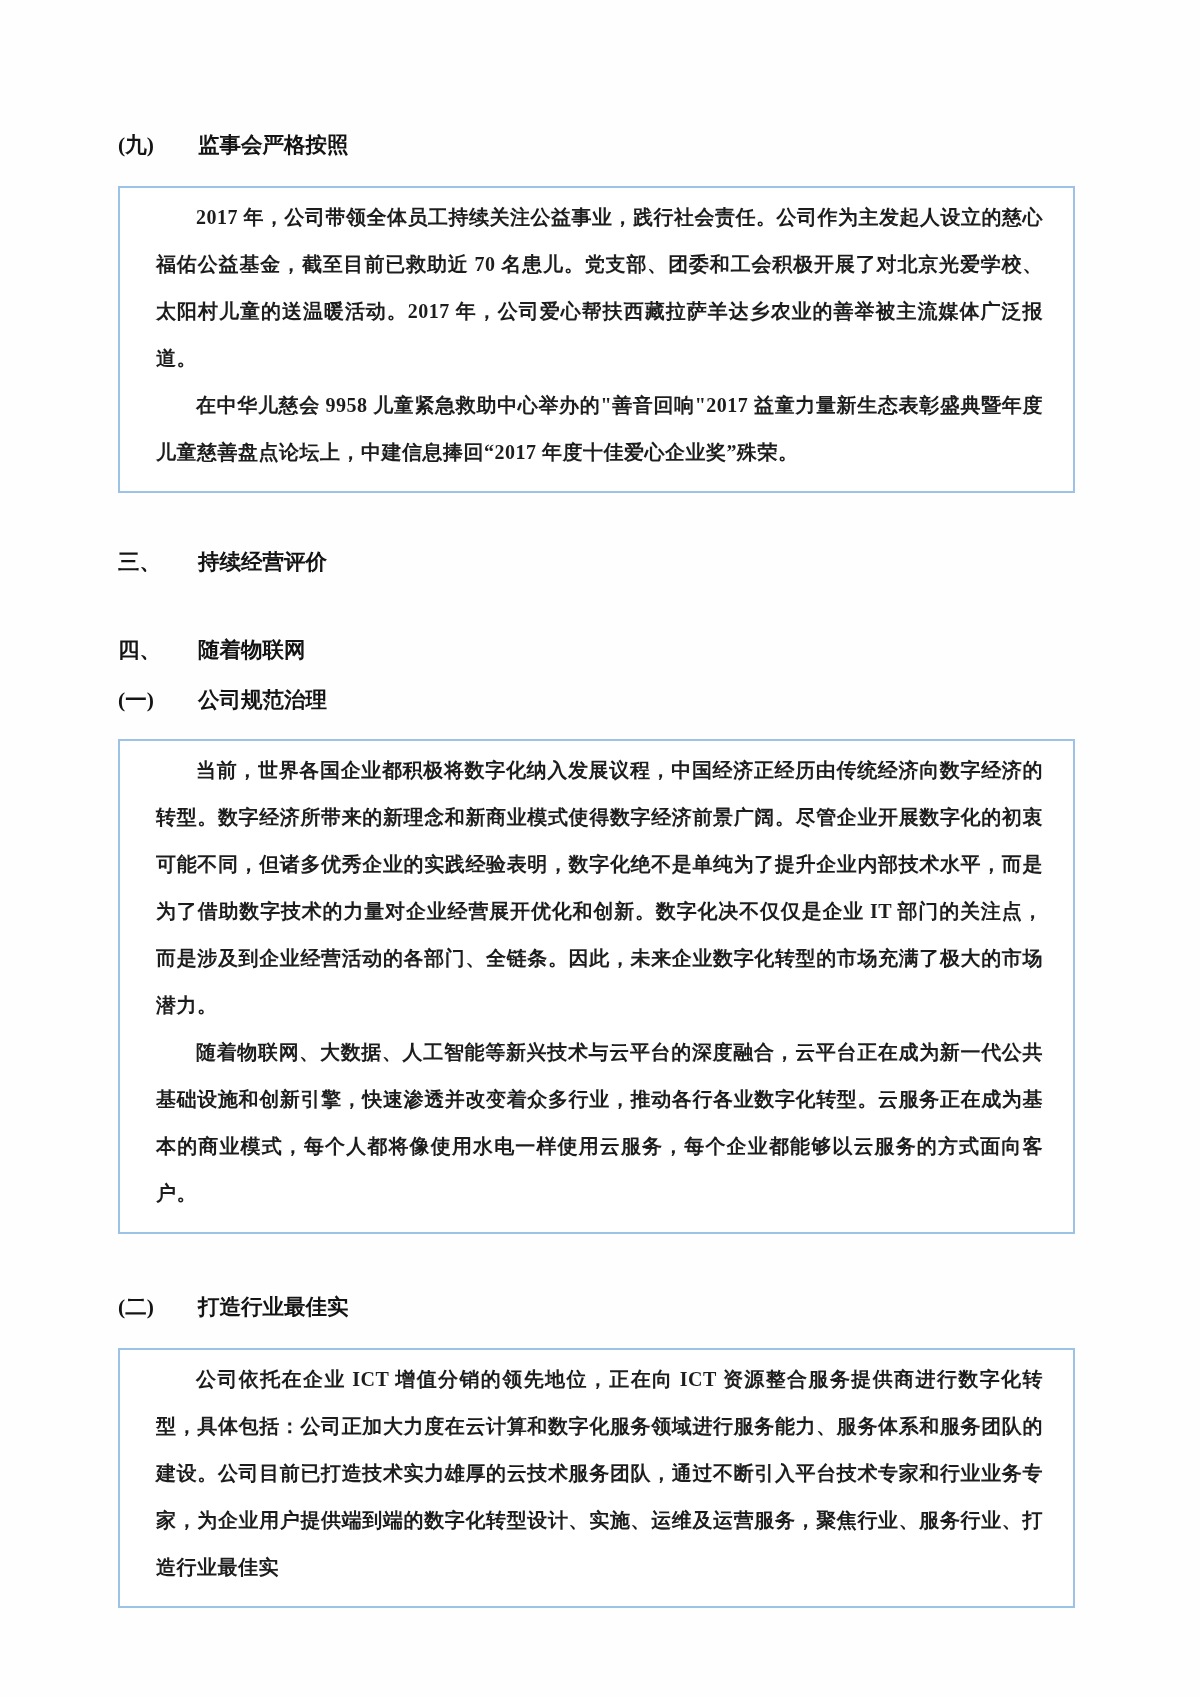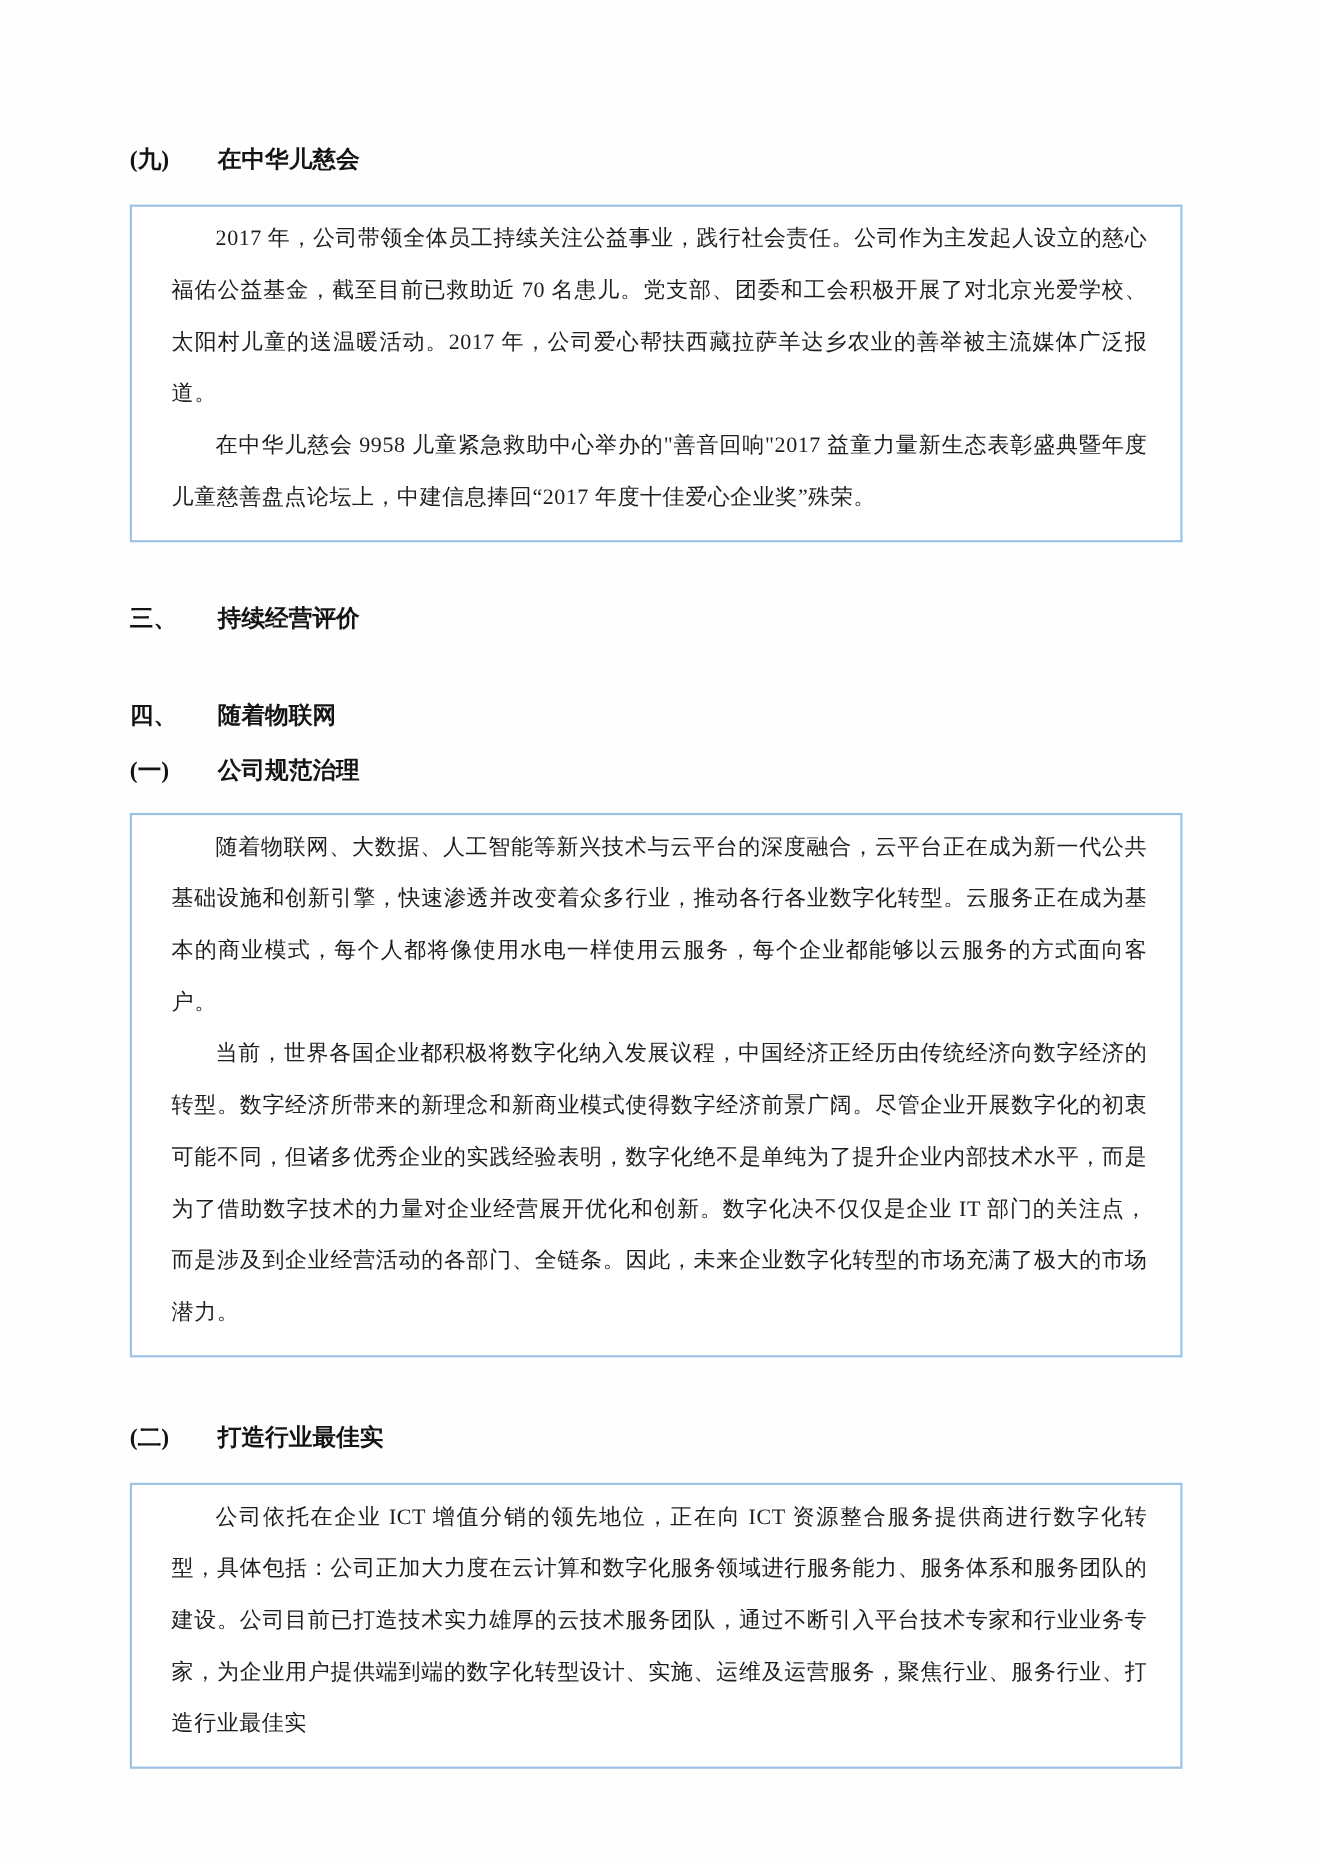--- a/index.html
+++ b/index.html
@@ -30,38 +30,39 @@
   }
   .h-top { margin: 0 0 26px 0; }      
   .mt-56 { margin-top: 56px; }
   .mt-60 { margin-top: 60px; }
   .mb-22 { margin-bottom: 22px; }
   .mb-24 { margin-bottom: 24px; }
   .textbox {
     border: 2px solid #9cc2e5;
     background: #ffffff;
     padding: 6px 30px 15px 36px;
+    font-weight: bold;
   }
   .textbox p {
     margin: 0;
     font-size: 20px;
     line-height: 47px;
     text-align: justify;
     text-indent: 2em;
     letter-spacing: 0.5px;
   }
 </style>
 </head>
 <body>
 
 <div class="page">
 
   <div class="heading h-top">
     <span class="h-num">(九)</span>
-    <span class="h-title">在中华儿慈会</span>
+    <span class="h-title">监事会严格按照</span>
   </div>
   <div class="textbox">
     <p>2017 年，公司带领全体员工持续关注公益事业，践行社会责任。公司作为主发起人设立的慈心福佑公益基金，截至目前已救助近 70 名患儿。党支部、团委和工会积极开展了对北京光爱学校、太阳村儿童的送温暖活动。2017 年，公司爱心帮扶西藏拉萨羊达乡农业的善举被主流媒体广泛报道。</p>
     <p>在中华儿慈会 9958 儿童紧急救助中心举办的"善音回响"2017 益童力量新生态表彰盛典暨年度儿童慈善盘点论坛上，中建信息捧回“2017 年度十佳爱心企业奖”殊荣。</p>
   </div>
 
   <div class="heading h-top mt-56">
     <span class="h-num">三、</span>
     <span class="h-title">持续经营评价</span>
   </div>
@@ -69,22 +70,22 @@
   <div class="heading mt-60 mb-22">
     <span class="h-num">四、</span>
     <span class="h-title">随着物联网</span>
   </div>
 
   <div class="heading mb-24">
     <span class="h-num">(一)</span>
     <span class="h-title">公司规范治理</span>
   </div>
   <div class="textbox">
+    <p>当前，世界各国企业都积极将数字化纳入发展议程，中国经济正经历由传统经济向数字经济的转型。数字经济所带来的新理念和新商业模式使得数字经济前景广阔。尽管企业开展数字化的初衷可能不同，但诸多优秀企业的实践经验表明，数字化绝不是单纯为了提升企业内部技术水平，而是为了借助数字技术的力量对企业经营展开优化和创新。数字化决不仅仅是企业 IT 部门的关注点，而是涉及到企业经营活动的各部门、全链条。因此，未来企业数字化转型的市场充满了极大的市场潜力。</p>
     <p>随着物联网、大数据、人工智能等新兴技术与云平台的深度融合，云平台正在成为新一代公共基础设施和创新引擎，快速渗透并改变着众多行业，推动各行各业数字化转型。云服务正在成为基本的商业模式，每个人都将像使用水电一样使用云服务，每个企业都能够以云服务的方式面向客户。</p>
-    <p>当前，世界各国企业都积极将数字化纳入发展议程，中国经济正经历由传统经济向数字经济的转型。数字经济所带来的新理念和新商业模式使得数字经济前景广阔。尽管企业开展数字化的初衷可能不同，但诸多优秀企业的实践经验表明，数字化绝不是单纯为了提升企业内部技术水平，而是为了借助数字技术的力量对企业经营展开优化和创新。数字化决不仅仅是企业 IT 部门的关注点，而是涉及到企业经营活动的各部门、全链条。因此，未来企业数字化转型的市场充满了极大的市场潜力。</p>
   </div>
 
   <div class="heading h-top mt-60">
     <span class="h-num">(二)</span>
     <span class="h-title">打造行业最佳实</span>
   </div>
   <div class="textbox">
     <p>公司依托在企业 ICT 增值分销的领先地位，正在向 ICT 资源整合服务提供商进行数字化转型，具体包括：公司正加大力度在云计算和数字化服务领域进行服务能力、服务体系和服务团队的建设。公司目前已打造技术实力雄厚的云技术服务团队，通过不断引入平台技术专家和行业业务专家，为企业用户提供端到端的数字化转型设计、实施、运维及运营服务，聚焦行业、服务行业、打造行业最佳实</p>
   </div>
 

